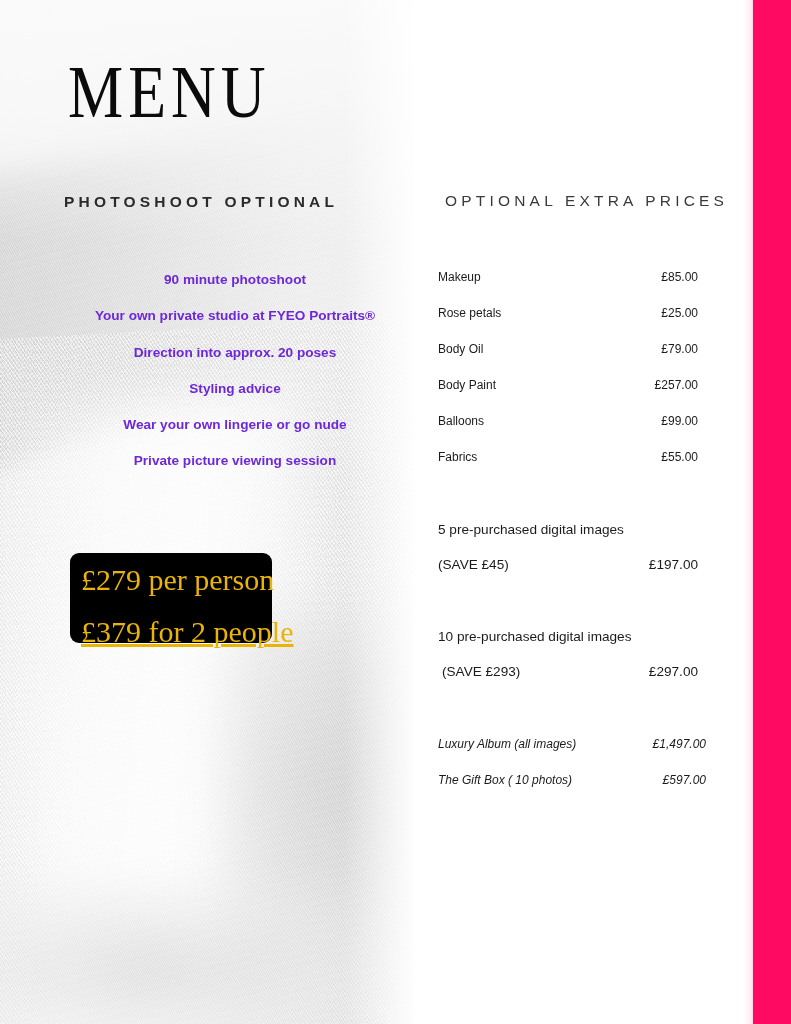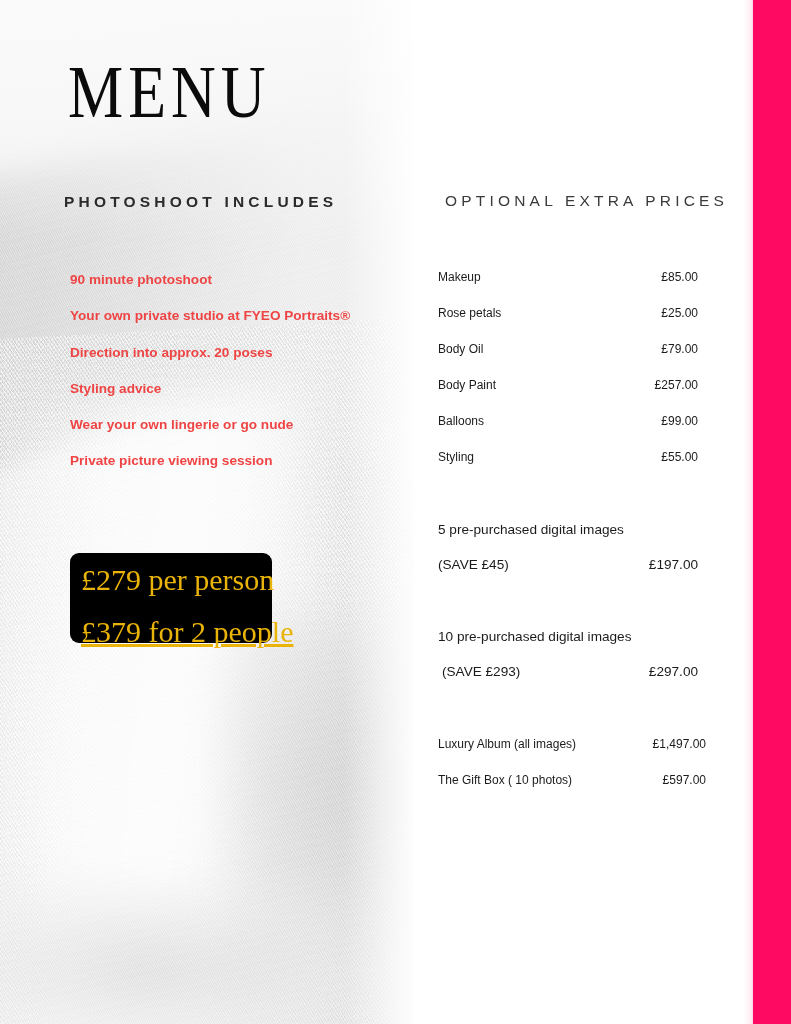--- a/index.html
+++ b/index.html
@@ -182,24 +182,25 @@
     left: 70px;
     top: 273px;
     width: 330px;
     margin: 0;
     padding: 0;
     list-style: none;
   }
   #includes-list li {
     font-size: 13.6px;
     font-weight: 700;
-    color: #ef4444;
+    color: #6d28d9;
     line-height: 1.1;
     margin-bottom: 21.3px;
     white-space: nowrap;
+    text-align: center;
   }
 
   #price-box {
     position: absolute;
     left: 70px;
     top: 553px;
     width: 202px;
     height: 90px;
     background: #000000;
     border-radius: 9px;
@@ -279,21 +280,21 @@
   .pkg .pkg-amount {
     position: absolute;
     right: 0;
     top: 0;
   }
   #pkg-5  { top: 522px; }
   #pkg-10 { top: 629px; left: 438px; }
   #pkg-10 .pkg-sub { left: 4px; }
 
   #album-rows { top: 737px; width: 268px; }
-  #album-rows .price-row { height: 36px; }
+  #album-rows .price-row { height: 36px; font-style: italic; }
 </style>
 </head>
 <body>
 
 <div id="page">
 
   <div id="photo-panel">
     <div class="tex-base"></div>
     <div class="tex-band-1"></div>
     <div class="tex-cyl"></div>
@@ -304,21 +305,21 @@
     <div class="tex-weave-fine"></div>
     <div class="tex-top"></div>
     <div class="tex-feather"></div>
   </div>
 
   <div id="pink-edge-glow"></div>
   <div id="pink-stripe" style="background: rgb(255, 10, 99);"></div>
 
   <div id="menu-title">MENU</div>
 
-  <div id="left-heading">PHOTOSHOOT INCLUDES</div>
+  <div id="left-heading">PHOTOSHOOT OPTIONAL</div>
 
   <ul id="includes-list">
     <li>90 minute photoshoot</li>
     <li>Your own private studio at FYEO Portraits®</li>
     <li>Direction into approx. 20 poses</li>
     <li>Styling advice</li>
     <li>Wear your own lingerie or go nude</li>
     <li>Private picture viewing session</li>
   </ul>
 
@@ -344,21 +345,21 @@
     </div>
     <div class="price-row">
       <span class="pr-label">Body Paint</span>
       <span class="pr-amount">£257.00</span>
     </div>
     <div class="price-row">
       <span class="pr-label">Balloons</span>
       <span class="pr-amount">£99.00</span>
     </div>
     <div class="price-row">
-      <span class="pr-label">Styling</span>
+      <span class="pr-label">Fabrics</span>
       <span class="pr-amount">£55.00</span>
     </div>
   </div>
 
   <div class="pkg" id="pkg-5">
     <span class="pkg-title">5 pre-purchased digital images</span>
     <span class="pkg-sub-wrap">
       <span class="pkg-sub">(SAVE £45)</span>
       <span class="pkg-amount">£197.00</span>
     </span>

